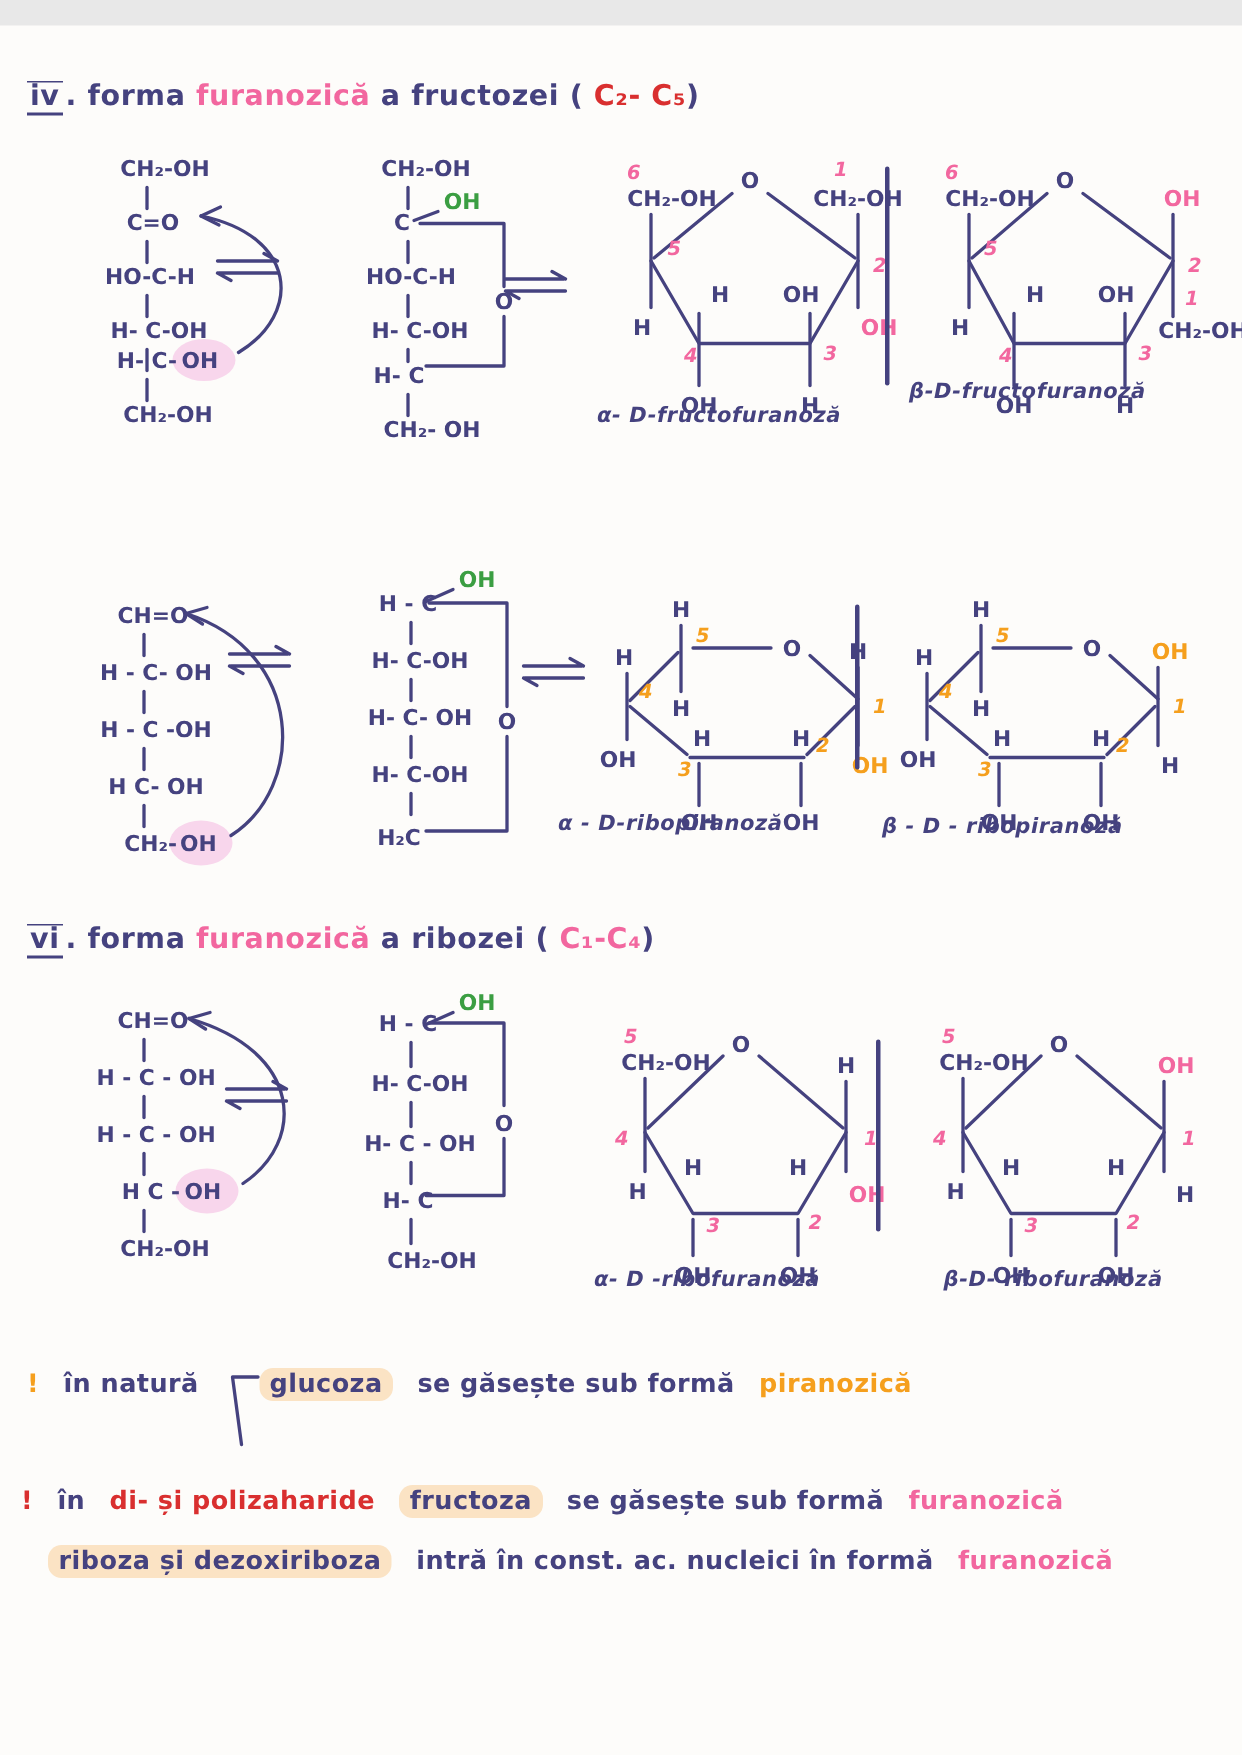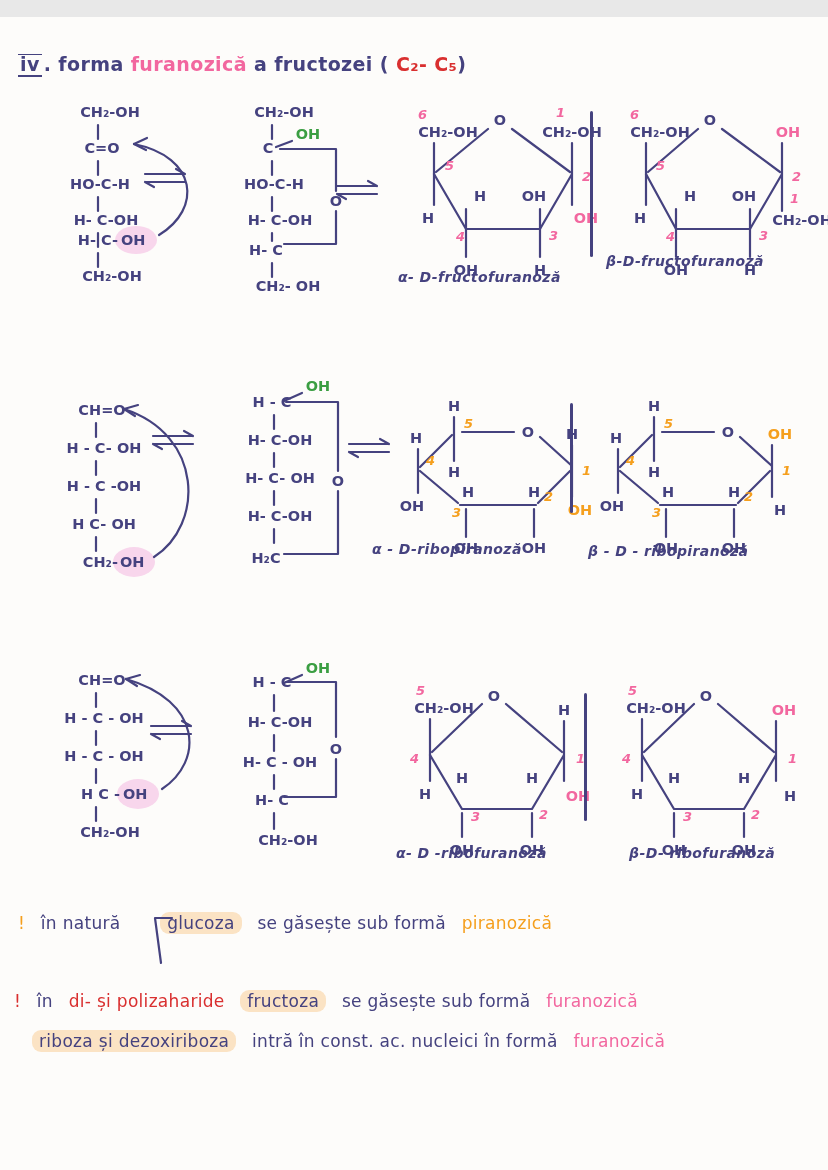--- a/index.html
+++ b/index.html
@@ -13,21 +13,21 @@
   .numeral{display:inline-block;border-bottom:2px solid var(--ink);border-top:1.5px solid var(--ink);padding:0 2px;line-height:1.05;margin-right:2px}
   .pink{color:var(--pink)} .red{color:var(--red)} .orange{color:var(--orange)}
   svg{position:absolute;overflow:visible}
   svg text{fill:var(--ink);font-family:"DejaVu Sans",sans-serif;font-weight:700;font-size:14.5px}
   svg .t-pink{fill:var(--pink)} svg .t-orange{fill:var(--orange)} svg .t-green{fill:var(--green)}
   svg .t-num{font-size:13px;font-style:italic}
   svg path,svg line{stroke:var(--ink);stroke-width:2.2;fill:none;stroke-linecap:round;stroke-linejoin:round}
   svg .hl{fill:var(--hl_pink);stroke:none}
   .divider{position:absolute;width:2.5px;background:var(--ink);border-radius:2px}
   .caption{position:absolute;font-size:14px;font-weight:700;font-style:italic;letter-spacing:.4px;white-space:nowrap}
-  .note{position:absolute;font-size:17px;font-weight:400;letter-spacing:.3px;white-space:nowrap}
+  .note{position:absolute;font-size:17px;font-weight:700;letter-spacing:.3px;white-space:nowrap}
   .note .gap{margin-left:10px}
   .hl-word{background:var(--hl_orange);border-radius:9px;padding:1px 7px}
 </style>
 </head>
 <body>
 
 <div class="page">
 
   <div class="header" style="left:18px;top:36px">
     <span class="numeral">iv</span><span>. forma</span>
@@ -228,20 +228,26 @@
     <text x="64" y="120" class="t-orange t-num">3</text>
     <text x="156" y="104" class="t-orange t-num">2</text>
     <text x="78" y="156" text-anchor="middle">OH</text>
     <text x="146" y="156" text-anchor="middle">OH</text>
     <text x="192" y="118" text-anchor="middle">H</text>
   </svg>
 
   <div class="caption" style="left:372px;top:524px">α - D-ribopiranoză</div>
   <div class="caption" style="left:588px;top:526px">β - D - ribopiranoză</div>
 
+  <div class="header" style="left:18px;top:598px">
+    <span class="numeral">vi</span><span>. forma</span>
+    <span class="pink">furanozică</span>
+    <span>a ribozei (</span>
+    <span class="pink">C₁-C₄</span><span>)</span>
+  </div>
 
   <svg style="left:22px;top:642px" width="200" height="205" viewBox="0 0 200 205">
     <ellipse class="hl" cx="116" cy="135" rx="21" ry="15"></ellipse>
     <text x="80" y="26" text-anchor="middle">CH=O</text>
     <line x1="74" y1="34" x2="74" y2="48"></line>
     <text x="82" y="64" text-anchor="middle">H - C - OH</text>
     <line x1="74" y1="72" x2="74" y2="86"></line>
     <text x="82" y="102" text-anchor="middle">H - C - OH</text>
     <line x1="74" y1="110" x2="74" y2="124"></line>
     <text x="98" y="140" text-anchor="end">H  C -</text>

